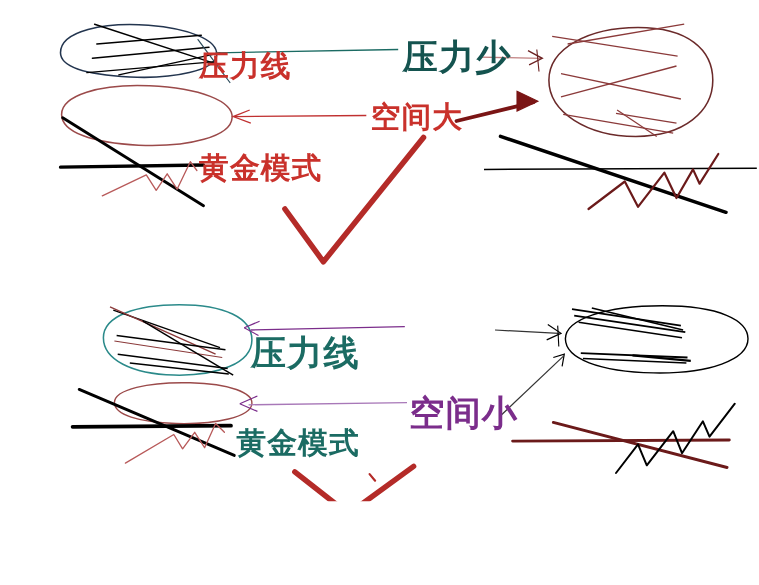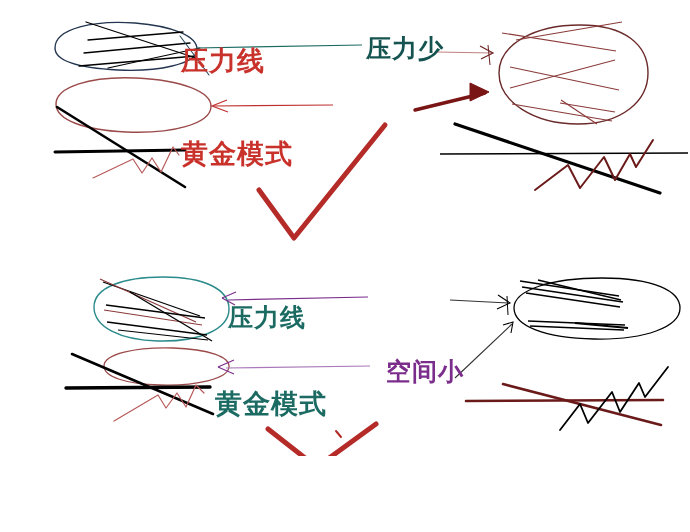--- a/index.html
+++ b/index.html
@@ -27,21 +27,21 @@
   .ann-label {
     position: absolute;
     white-space: nowrap;
     font-family: "DejaVu Sans", sans-serif;
     font-weight: 700;
     letter-spacing: 1px;
     line-height: 1;
     user-select: none;
   }
   .lbl-28 { font-size: 27px; }
-  .lbl-26 { font-size: 25px; }
+  .lbl-26 { font-size: 32px; }
 </style>
 </head>
 <body>
 
 <div id="canvas-root">
 
   <svg id="sketch-svg" viewBox="0 0 690 532">
 
     <g>
       <path d="M 55 48 C 55 28, 95 20, 135 23 C 172 26, 198 36, 197 50 C 196 64, 158 72, 118 70 C 80 68, 55 62, 55 48 Z" fill="none" stroke="#23354f" stroke-width="1.4" stroke-linecap="round"></path>
@@ -162,23 +162,24 @@
       <path d="M 376 424 L 266 504" fill="none" stroke="#b42b28" stroke-width="5" stroke-linecap="round"></path>
       <path d="M 336 431 L 341 437" fill="none" stroke="#b42b28" stroke-width="2" stroke-linecap="round"></path>
     </g>
 
   </svg>
 
   <div class="ann-label lbl-28" style="left:181px; top:47px; color:#c9312b;">压力线</div>
 
   <div class="ann-label lbl-26" style="left:366px; top:36px; color:#14534f;">压力少</div>
 
+  <div class="ann-label lbl-28" style="left:337px; top:93px; color:#c9312b;">空间大</div>
 
   <div class="ann-label lbl-28" style="left:181px; top:140px; color:#c9312b;">黄金模式</div>
 
   <div class="ann-label lbl-26" style="left:228px; top:305px; color:#1b6b63;">压力线</div>
 
 
-  <div class="ann-label lbl-26" style="left:372px; top:359px; color:#7b2d8b;margin-left:14px;">空间小</div>
+  <div class="ann-label lbl-26" style="left:372px; top:359px; color:#7b2d8b;">空间小</div>
 
   <div class="ann-label lbl-28" style="left:215px; top:390px; color:#1b6b63;">黄金模式</div>
 
 </div>
 
 </body></html>

